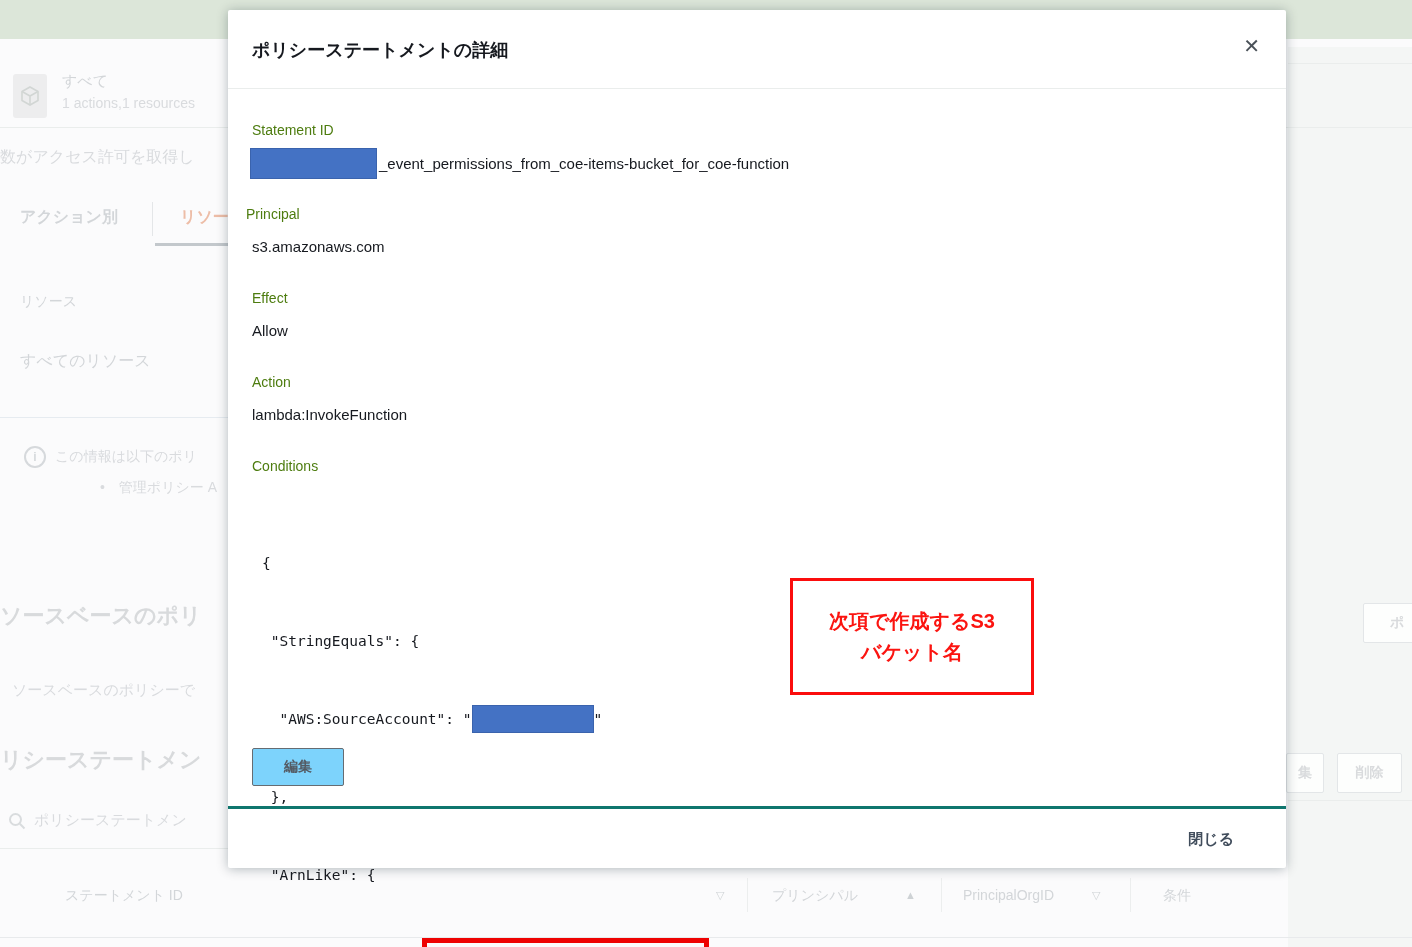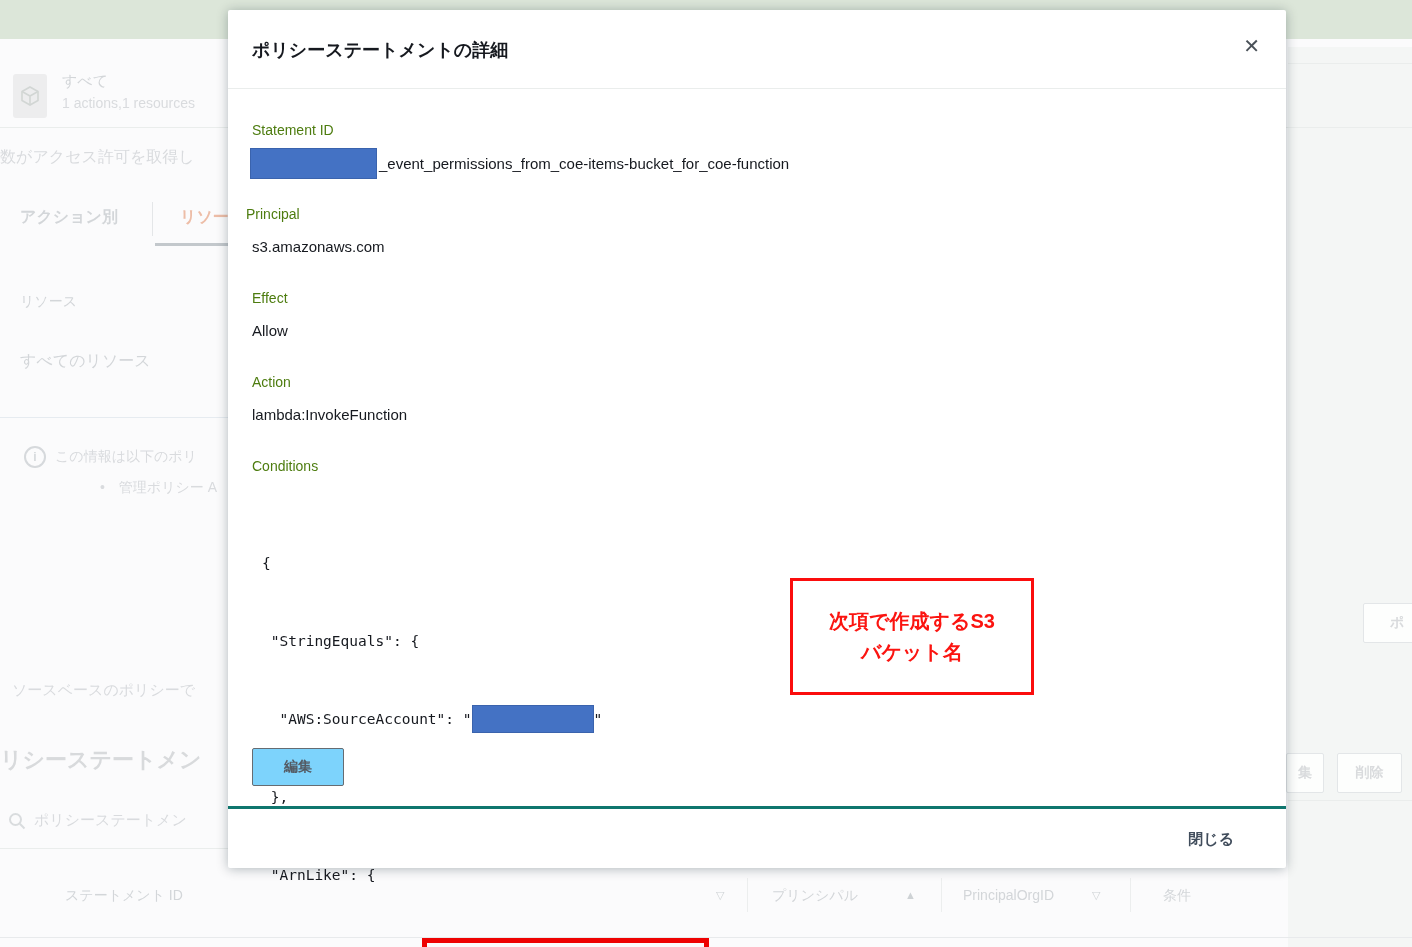--- a/index.html
+++ b/index.html
@@ -86,20 +86,21 @@
 
   <div class="abs info-circ" style="left:24px;top:446px;">
     <span>i</span>
   </div>
   <div class="abs faded-light" style="left:55px;top:448px;font-size:14px;white-space:nowrap;">この情報は以下のポリ</div>
   <div class="abs faded-light" style="left:100px;top:479px;font-size:14px;white-space:nowrap;">
     <span>•</span>
     <span style="margin-left:10px;">管理ポリシー A</span>
   </div>
 
+  <div class="abs big-heading" style="left:0;top:601px;">ソースベースのポリ</div>
   <div class="abs faded-light" style="left:0;top:681px;font-size:15px;white-space:nowrap;padding-left:12px;">ソースベースのポリシーで</div>
   <div class="abs big-heading" style="left:0;top:745px;">リシーステートメン</div>
 
   <div class="abs" style="left:8px;top:812px;">
     <svg width="18" height="18" viewBox="0 0 18 18" fill="none" stroke="#d9dcde" stroke-width="2">
       <circle cx="7.5" cy="7.5" r="5.5"></circle>
         <line x1="11.8" y1="11.8" x2="16.5" y2="16.5"></line>
     </svg>
   </div>
   <div class="abs faded-light" style="left:34px;top:811px;font-size:15px;white-space:nowrap;">ポリシーステートメン</div>

